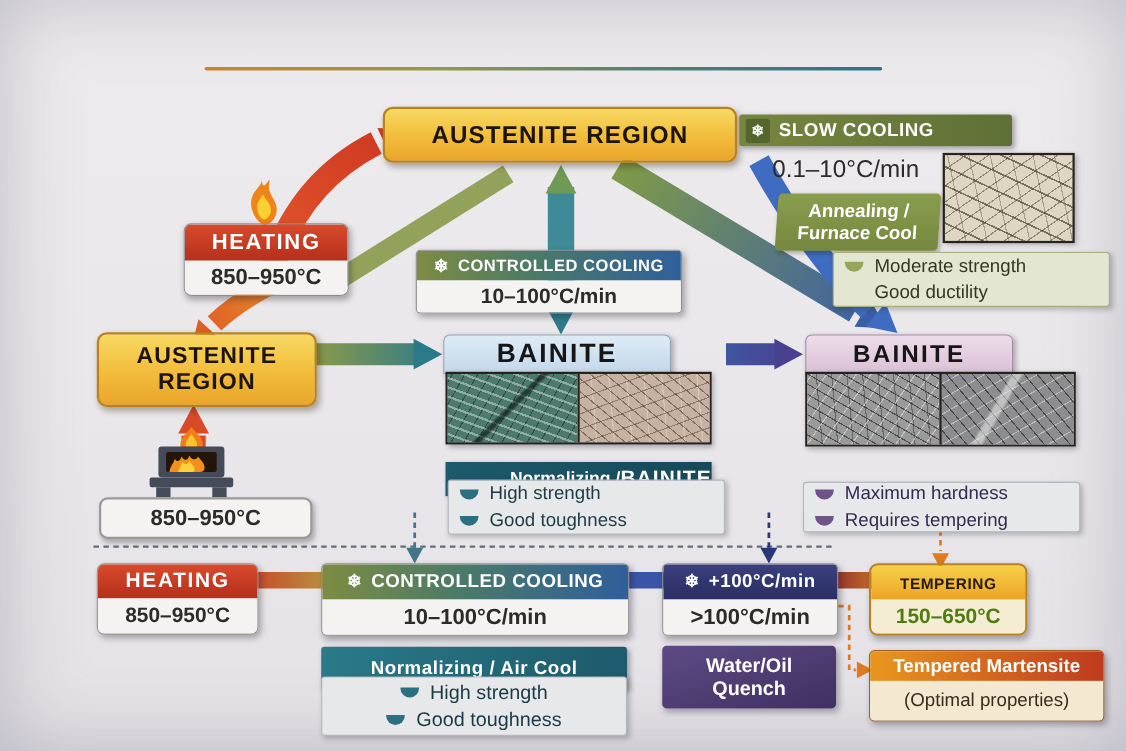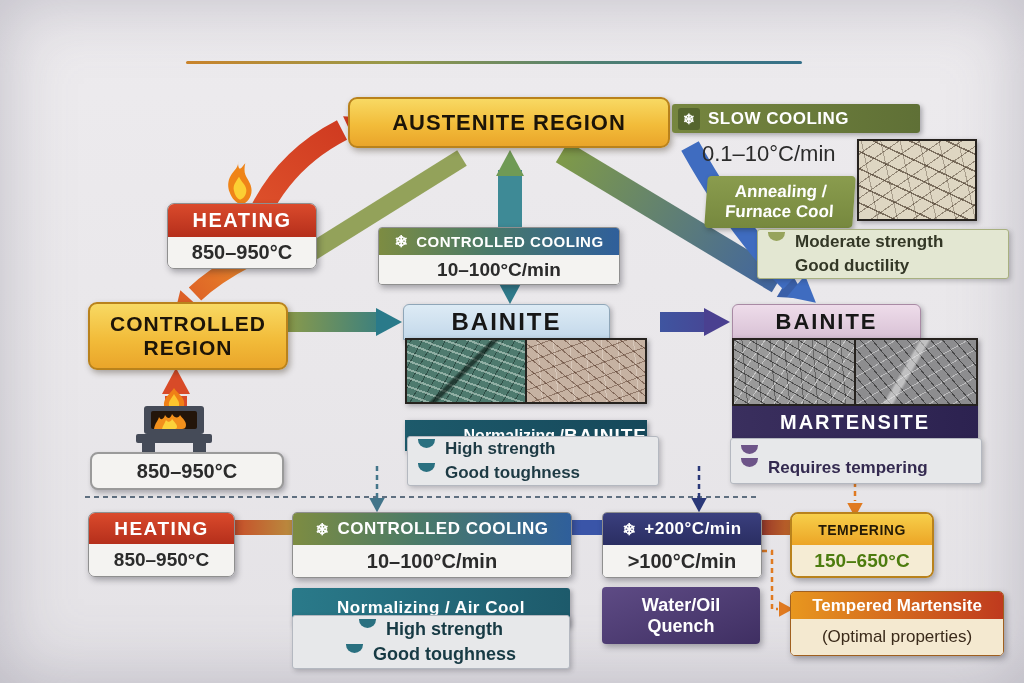--- a/index.html
+++ b/index.html
@@ -23,21 +23,21 @@
   .temp-cell{background:#f4f3f1;display:flex;align-items:center;justify-content:center;
     font-weight:700;color:#2b2b2b;}
   .pill{background:#f4f3f1;border:2px solid #9a9a9a;border-radius:8px;box-shadow:2px 3px 5px rgba(30,30,40,.3);
     display:flex;align-items:center;justify-content:center;font-weight:700;color:#2b2b2b;}
   .band{display:flex;align-items:center;justify-content:center;gap:8px;color:#fff;font-weight:800;
     letter-spacing:.5px;border-radius:3px;box-shadow:2px 2px 5px rgba(30,30,40,.35);}
   .cool-grad{background:linear-gradient(90deg,#7d8c42 0%,#4a7a68 45%,#2f5f9b 100%);}
   .panel{background:#e7e8ea;border:1px solid #b4b8c0;border-radius:3px;box-shadow:2px 2px 5px rgba(30,30,40,.25);
     display:flex;flex-direction:column;justify-content:center;gap:4px;padding:4px 10px;box-sizing:border-box;}
   .panel-green{background:#e3e7d2;border-color:#a8b080;}
-  .prop-row{display:flex;align-items:flex-start;gap:10px;font-weight:700;font-size:17px;}
+  .prop-row{display:flex;align-items:center;gap:10px;font-weight:400;font-size:17px;}
   .bullet{width:17px;height:9px;border-radius:0 0 17px 17px;flex:0 0 auto;}
   .b-teal{background:#2a7080;} .b-purple{background:#6d5488;} .b-green{background:#97a45c;}
   .indent{padding-left:27px;}
   .flake-chip{width:22px;height:22px;background:#55652e;border-radius:3px;display:flex;align-items:center;
     justify-content:center;font-size:14px;color:#fff;flex:0 0 auto;}
   .flake{color:#fff;font-size:16px;}
   
   .micro{border:2px solid #26221e;box-sizing:border-box;box-shadow:2px 2px 5px rgba(30,30,40,.35);}
   .micro-crack{background-color:#ded6c2;background-image:
     repeating-linear-gradient(25deg,transparent 0 14px,rgba(70,55,40,.65) 14px 15.5px),
@@ -162,21 +162,21 @@
 
   <div class="abs z2 group" style="left:378px;top:227px;width:240px;border-radius:4px;">
     <div class="band cool-grad" style="height:27px;font-size:15px;border-radius:0;box-shadow:none;">
       <span class="flake">❄</span>
       <span>CONTROLLED COOLING</span>
     </div>
     <div class="temp-cell" style="height:29px;font-size:19px;">10–100°C/min</div>
   </div>
 
   <div class="abs z2 gold-box" style="left:88px;top:302px;width:196px;height:64px;font-size:21px;line-height:1.15;letter-spacing:1px;">
-    <span>CONTROLLED</span>
+    <span>AUSTENITE</span>
     <span>REGION</span>
   </div>
   <svg class="abs z2" style="left:130px;top:388px;" width="88" height="68" viewBox="0 0 88 68">
     <path d="M44 0 C40 6 33 10 34 18 L54 18 C56 10 48 6 44 0Z" fill="#ef7f16"></path>
     <path d="M44 6 C42 10 38 13 39 18 L49 18 C50 13 46 10 44 6Z" fill="#fcc52e"></path>
     <rect x="14" y="18" width="60" height="28" rx="3" fill="#454b58"></rect>
     <rect x="21" y="23" width="46" height="18" rx="2" fill="#23150a"></rect>
     <path d="M24 41 C25 35 28 33 29 29 C31 33 34 31 35 27 C38 32 41 30 42 26 C45 31 49 30 50 27 C53 31 56 33 56 37 C56 40 54 41 52 41Z" fill="#f2901c"></path>
     <path d="M32 41 C33 37 35 35 36 32 C38 35 41 34 42 31 C45 35 47 36 47 39 C47 40 46 41 45 41Z" fill="#fcd23a"></path>
     <rect x="6" y="46" width="76" height="9" rx="2" fill="#454b58"></rect>
@@ -212,28 +212,24 @@
 
   <div class="abs z2" style="left:732px;top:304px;width:187px;height:34px;background:linear-gradient(180deg,#eedcea,#d8c1d5);
        border:1px solid #a88aa4;border-radius:6px 6px 0 0;box-shadow:2px 2px 5px rgba(30,30,40,.3);
        display:flex;align-items:center;justify-content:center;font-size:22px;font-weight:800;color:#161616;letter-spacing:2px;">
     <span>BAINITE</span>
   </div>
   <div class="abs z2 split micro" style="left:732px;top:338px;width:246px;height:68px;">
     <div class="micro-gray"></div>
     <div class="micro-gray2" style="border-left:2px solid #26221e;"></div>
   </div>
-  <div class="abs z2" style="left:732px;top:406px;width:246px;height:32px;background:linear-gradient(90deg,#3a2f5e,#2c2250);
-       box-shadow:2px 2px 5px rgba(30,30,40,.35);display:flex;align-items:center;justify-content:center;color:#fff;
-       font-weight:800;font-size:20px;letter-spacing:2px;">
-    <span>MARTENSITE</span>
-  </div>
   <div class="abs z2 panel" style="left:730px;top:438px;width:252px;height:46px;color:#342a50;">
     <div class="prop-row">
       <span class="bullet b-purple"></span>
+      <span>Maximum hardness</span>
     </div>
     <div class="prop-row">
       <span class="bullet b-purple"></span>
       <span>Requires tempering</span>
     </div>
   </div>
 
   <div class="abs z2" style="left:230px;top:520px;width:66px;height:15px;background:linear-gradient(90deg,#c84a28,#b89040);"></div>
   <div class="abs z2" style="left:566px;top:520px;width:40px;height:15px;background:#3a55a8;"></div>
   <div class="abs z2" style="left:756px;top:520px;width:38px;height:15px;background:linear-gradient(90deg,#93302a,#c06a28);"></div>
@@ -247,21 +243,21 @@
     <div class="band cool-grad" style="height:32px;font-size:17px;border-radius:0;box-shadow:none;">
       <span class="flake">❄</span>
       <span>CONTROLLED COOLING</span>
     </div>
     <div class="temp-cell" style="height:32px;font-size:20px;">10–100°C/min</div>
   </div>
 
   <div class="abs z2 group" style="left:602px;top:512px;width:158px;border-radius:5px;">
     <div class="band" style="height:32px;font-size:17px;border-radius:0;box-shadow:none;background:linear-gradient(180deg,#3a3f7e,#2a2e62);">
       <span class="flake">❄</span>
-      <span>+200°C/min</span>
+      <span>+100°C/min</span>
     </div>
     <div class="temp-cell" style="height:32px;font-size:20px;text-align:center;">&gt;100°C/min</div>
   </div>
 
   <div class="abs z2 group" style="left:790px;top:512px;width:140px;border:2px solid #b9821c;border-radius:8px;">
     <div style="height:31px;background:linear-gradient(180deg,#f7cf4a,#eca526);display:flex;align-items:center;justify-content:center;
          font-weight:800;font-size:14px;color:#241a06;letter-spacing:.5px;">TEMPERING</div>
     <div style="height:31px;background:#f5ecd4;display:flex;align-items:center;justify-content:center;font-weight:700;font-size:19px;color:#4d7c0f;">150–650°C</div>
   </div>
 

